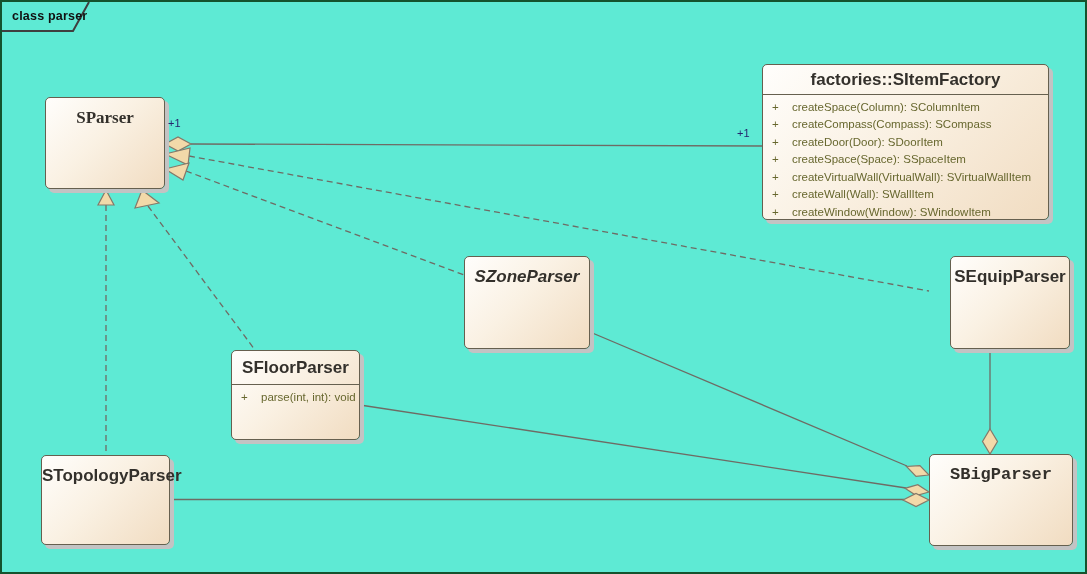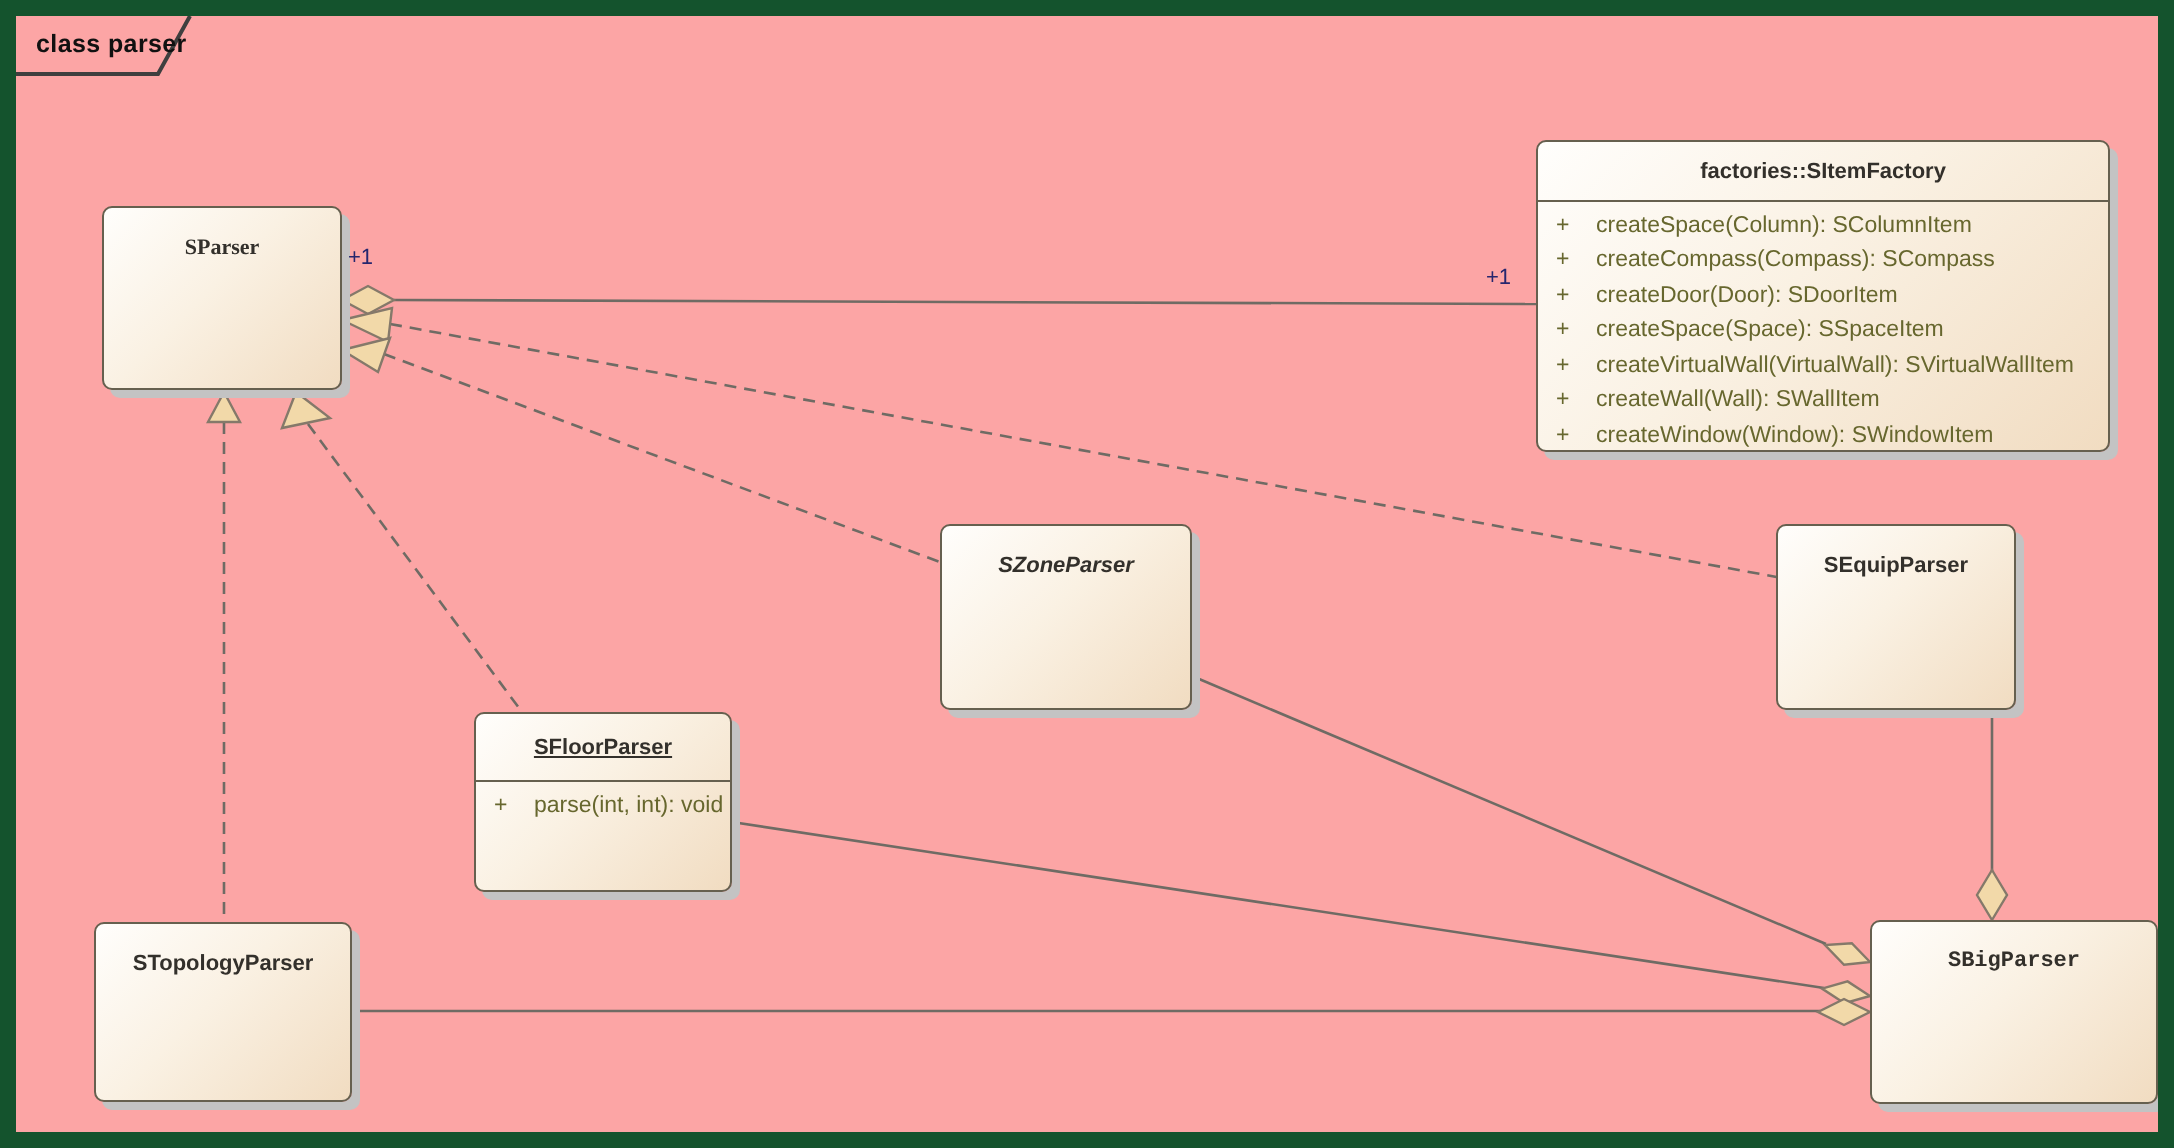--- a/index.html
+++ b/index.html
@@ -1,22 +1,22 @@
 <!DOCTYPE html>
 <html><head>
 <meta charset="utf-8">
 <style>
   html, body { margin: 0; padding: 0; background: #e9e9e9; }
   * { box-sizing: border-box; }
   .canvas {
     position: relative;
     width: 1087px;
     height: 574px;
-    background: #fca5a5;
-    border: 8px solid #14532d;
+    background: #5eead4;
+    border: 2px solid #14532d;
     overflow: hidden;
     font-family: "Liberation Sans", sans-serif;
   }
   .connector-layer {
     position: absolute;
     left: 0; top: 0;
     width: 1087px; height: 574px;
   }
   .frame-label {
     position: absolute;
@@ -28,29 +28,29 @@
   }
   .uml-class {
     position: absolute;
     border: 1.5px solid #66604f;
     border-radius: 5px;
     background: linear-gradient(135deg, #fffefc 0%, #faf1e3 45%, #f1dcc1 100%);
     box-shadow: 4px 4px 0 #c3c3c3;
   }
   .class-name {
     text-align: center;
-    font-size: 11px;
+    font-size: 17px;
     font-weight: bold;
     color: #33302b;
     padding-top: 13px;
     line-height: 14px;
   }
   .uml-class.with-methods .class-name { padding-top: 0; display: flex; align-items: center; justify-content: center; }
   .name-compartment-factory { height: 29px; }
-  .name-compartment-floor { height: 33px; text-decoration: underline; }
+  .name-compartment-floor { height: 33px; }
   .compartment {
     border-top: 1.5px solid #66604f;
     padding-top: 3px;
   }
   .method-row {
     display: flex;
     height: 17.5px;
     align-items: center;
     font-size: 11.5px;
     color: #67672e;
@@ -160,21 +160,21 @@
         <span class="vis">+</span>
         <span class="sig">createWindow(Window): SWindowItem</span>
       </div>
     </div>
   </div>
 
   <div class="uml-class" style="left:462px; top:254px; width:126px; height:93px;font-style:italic;">
     <div class="class-name">SZoneParser</div>
   </div>
 
-  <div class="uml-class" style="left:880px; top:254px; width:120px; height:93px;">
+  <div class="uml-class" style="left:948px; top:254px; width:120px; height:93px;">
     <div class="class-name">SEquipParser</div>
   </div>
 
   <div class="uml-class with-methods" style="left:229px; top:348px; width:129px; height:90px;">
     <div class="class-name name-compartment-floor">SFloorParser</div>
     <div class="compartment">
       <div class="method-row">
         <span class="vis">+</span>
         <span class="sig">parse(int, int): void</span>
       </div>

